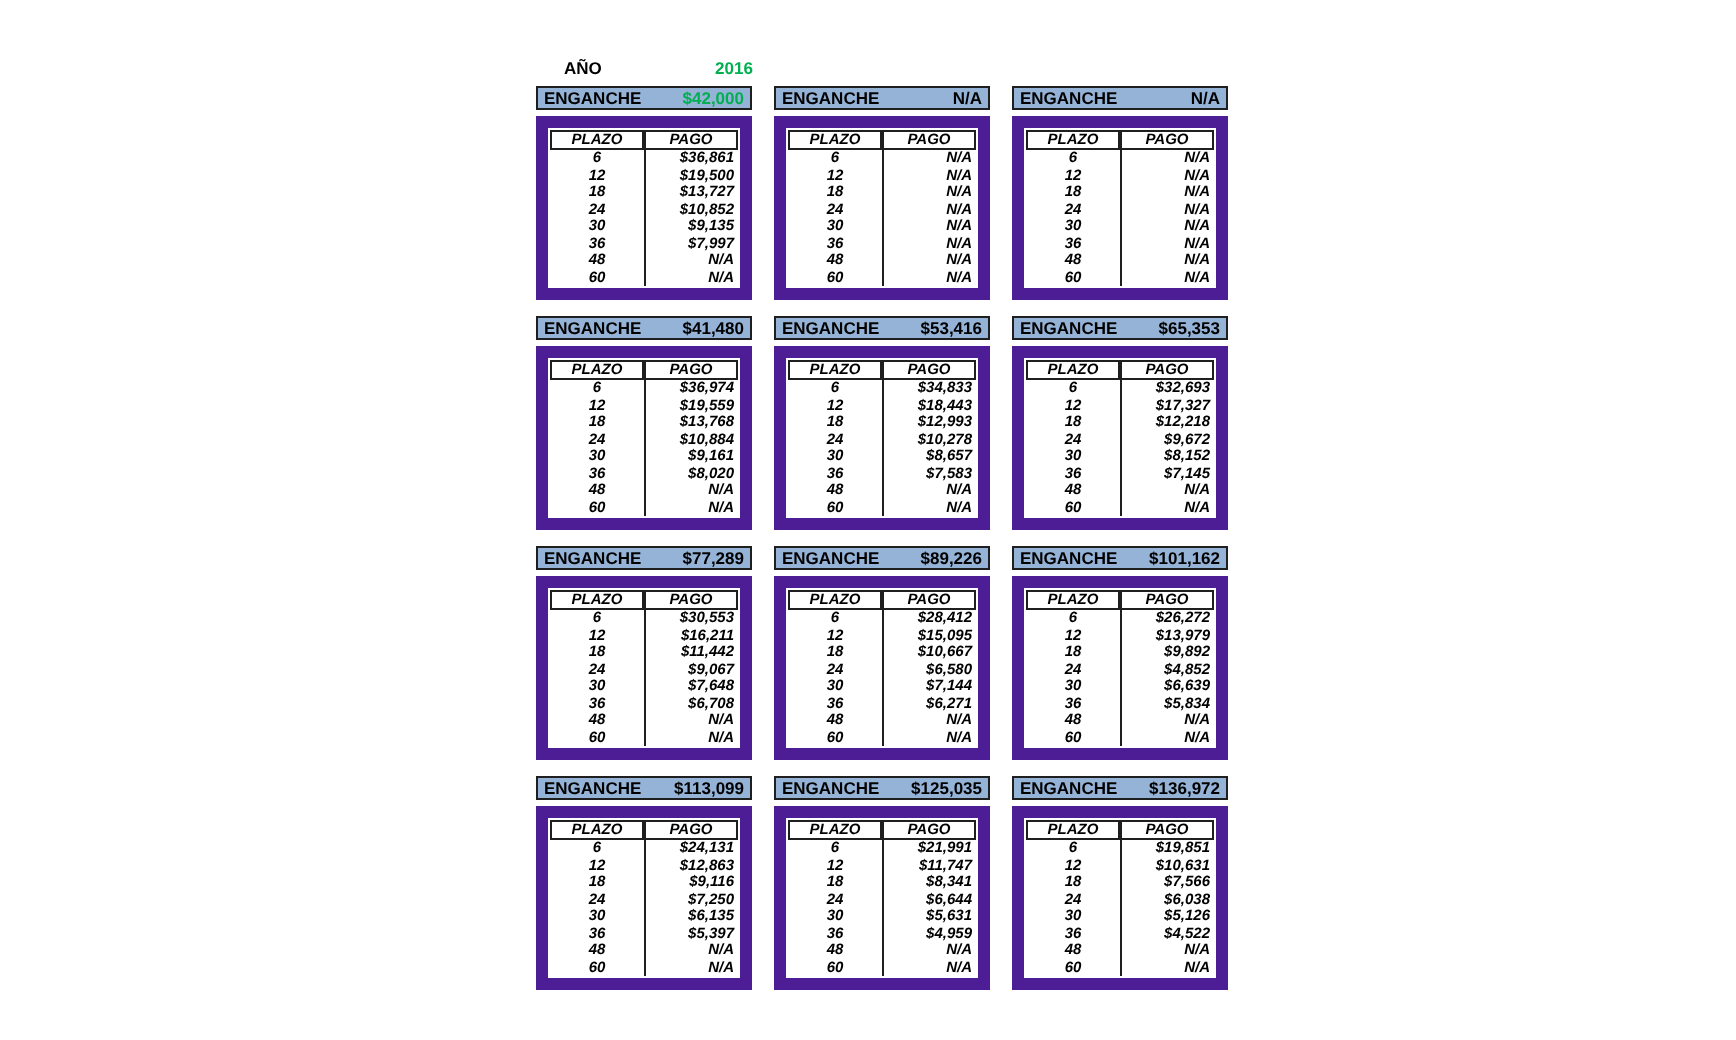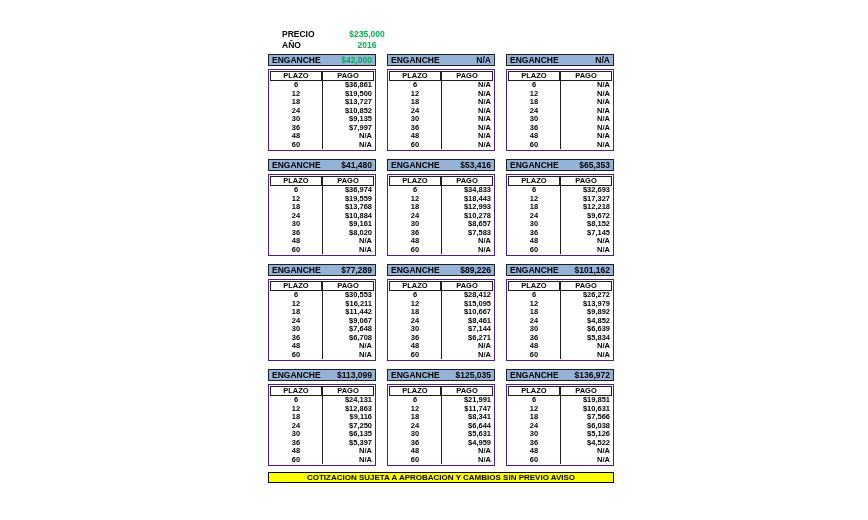--- a/index.html
+++ b/index.html
@@ -9,39 +9,35 @@
   .title { font-size: 15px; font-weight: bold; color: #2E74B5; text-align: center; letter-spacing: 0.3px; margin-bottom: 7px; white-space: nowrap; }
   .info-block { margin-left: 14px; margin-bottom: 4px; }
   .info-row { display: flex; height: 11px; align-items: center; }
   .info-label { width: 52px; font-size: 8.5px; font-weight: bold; color: #000; }
   .info-value { width: 66px; text-align: center; font-size: 8.5px; font-weight: bold; color: #00B050; }
   .grid { display: grid; grid-template-columns: repeat(3, 108px); column-gap: 11px; row-gap: 8px; }
   .plan {}
   .enganche-bar { height: 12px; background: #95B3D7; border: 1px solid #1f1f1f; display: flex; align-items: center; padding: 0 3px; }
   .eng-label { flex: 1; font-size: 8.5px; font-weight: bold; color: #000; }
   .eng-value { width: 50%; text-align: right; font-size: 8.5px; font-weight: bold; color: #000; }
-  .ptable { margin-top: 3px; border: 1px solid #4c1d95; padding: 1px; background: #fff; }
+  .ptable { margin-top: 3px; border: 6px solid #4c1d95; padding: 1px; background: #fff; font-style: italic; }
   .prow { display: flex; }
   .pcell { width: 50%; font-size: 7.5px; height: 8.5px; line-height: 8.5px; color: #000; }
   .phead .pcell { border: 1px solid #1f1f1f; height: 10px; line-height: 8px; font-weight: bold; text-align: center; }
   .pbody .plazo { text-align: center; font-weight: bold; }
   .pbody .pago { text-align: right; padding-right: 2px; border-left: 1px solid #1f1f1f; font-weight: bold; }
   .banner { margin-top: 6px; height: 11px; line-height: 9px; background: #FFFF00; border: 1px solid #000; text-align: center; font-size: 8px; font-weight: bold; color: #000; }
 </style>
 </head>
 <body>
 
 <div class="sheet">
 
   <div class="info-block">
     <div class="info-row">
-      <span class="info-label">PRECIO</span>
-      <span class="info-value">$235,000</span>
-    </div>
-    <div class="info-row">
       <span class="info-label">AÑO</span>
       <span class="info-value">2016</span>
     </div>
   </div>
 
   <div class="grid" id="grid">
   <div class="plan">
     <div class="enganche-bar">
       <span class="eng-label">ENGANCHE</span>
       <span class="eng-value" style="color: rgb(0, 176, 80);">$42,000</span>
@@ -388,21 +384,21 @@
             <div class="prow">
               <span class="pcell plazo">12</span>
               <span class="pcell pago">$15,095</span>
             </div>
             <div class="prow">
               <span class="pcell plazo">18</span>
               <span class="pcell pago">$10,667</span>
             </div>
             <div class="prow">
               <span class="pcell plazo">24</span>
-              <span class="pcell pago">$8,461</span>
+              <span class="pcell pago">$6,580</span>
             </div>
             <div class="prow">
               <span class="pcell plazo">30</span>
               <span class="pcell pago">$7,144</span>
             </div>
             <div class="prow">
               <span class="pcell plazo">36</span>
               <span class="pcell pago">$6,271</span>
             </div>
             <div class="prow">
@@ -599,14 +595,13 @@
             </div>
             <div class="prow">
               <span class="pcell plazo">60</span>
               <span class="pcell pago">N/A</span>
             </div>
           </div>
     </div>
   </div>
 </div>
 
-  <div class="banner">COTIZACION SUJETA A APROBACION Y CAMBIOS SIN PREVIO AVISO</div>
 </div>
 
 </body></html>

